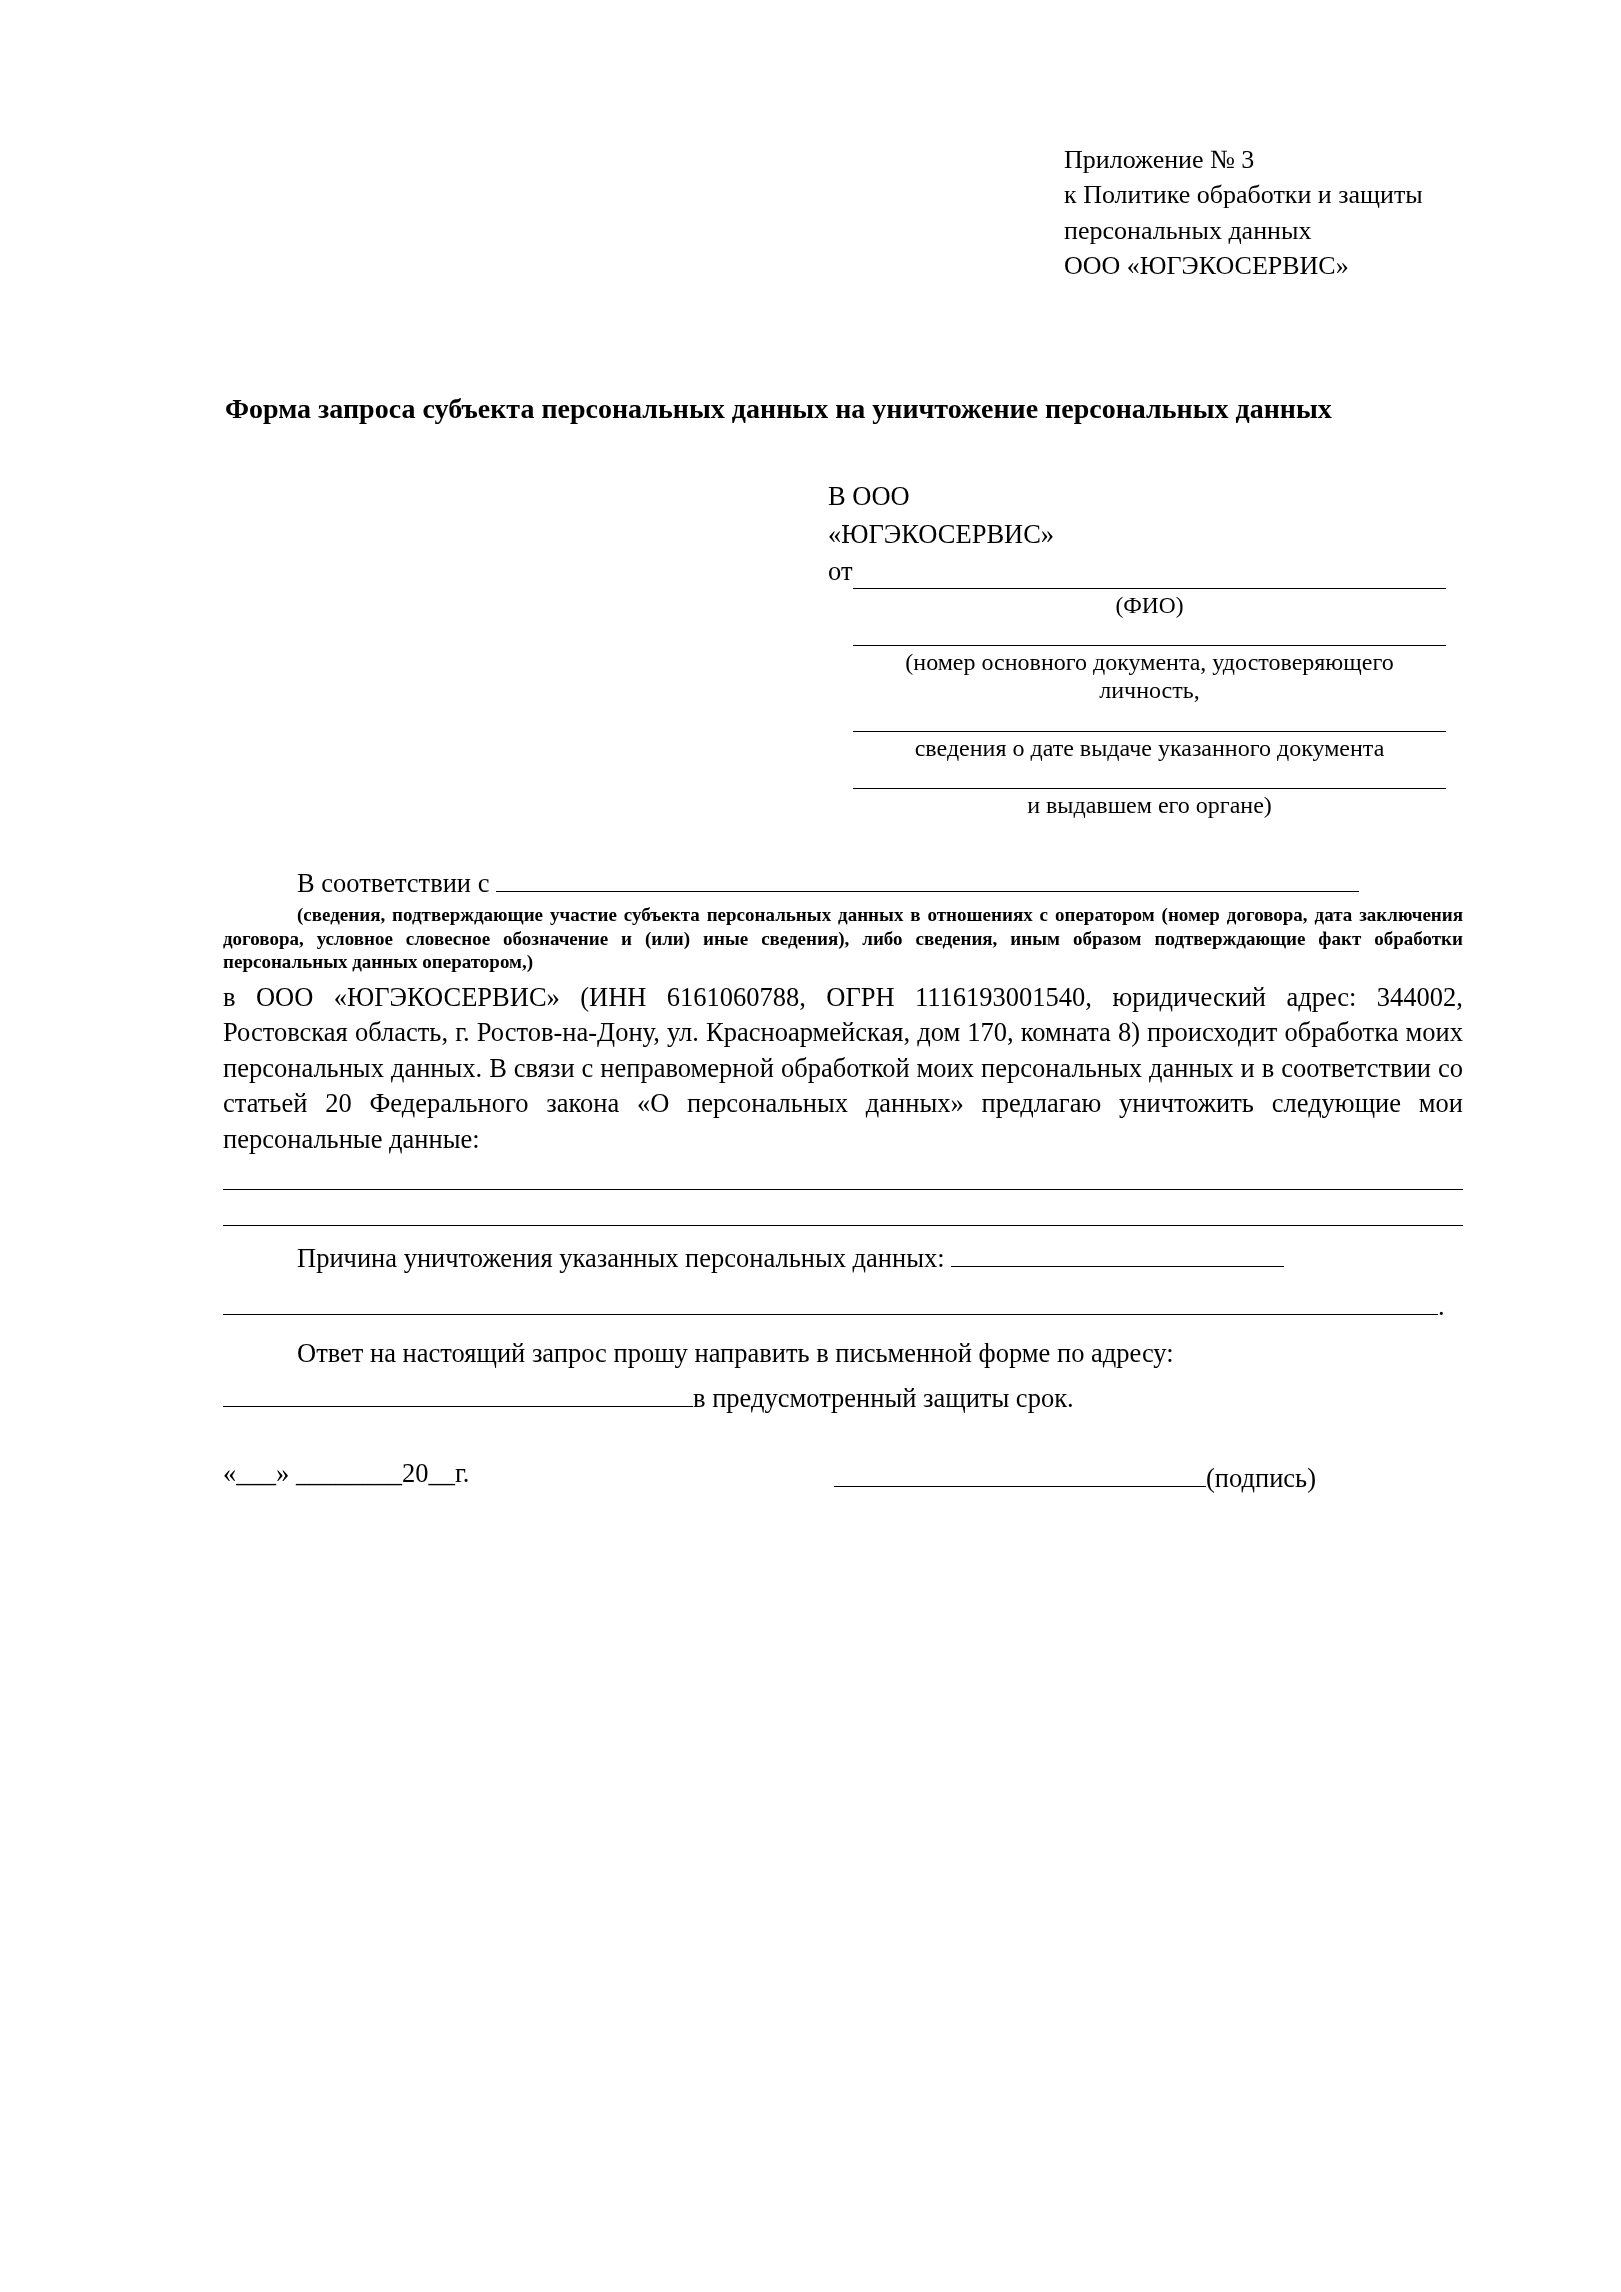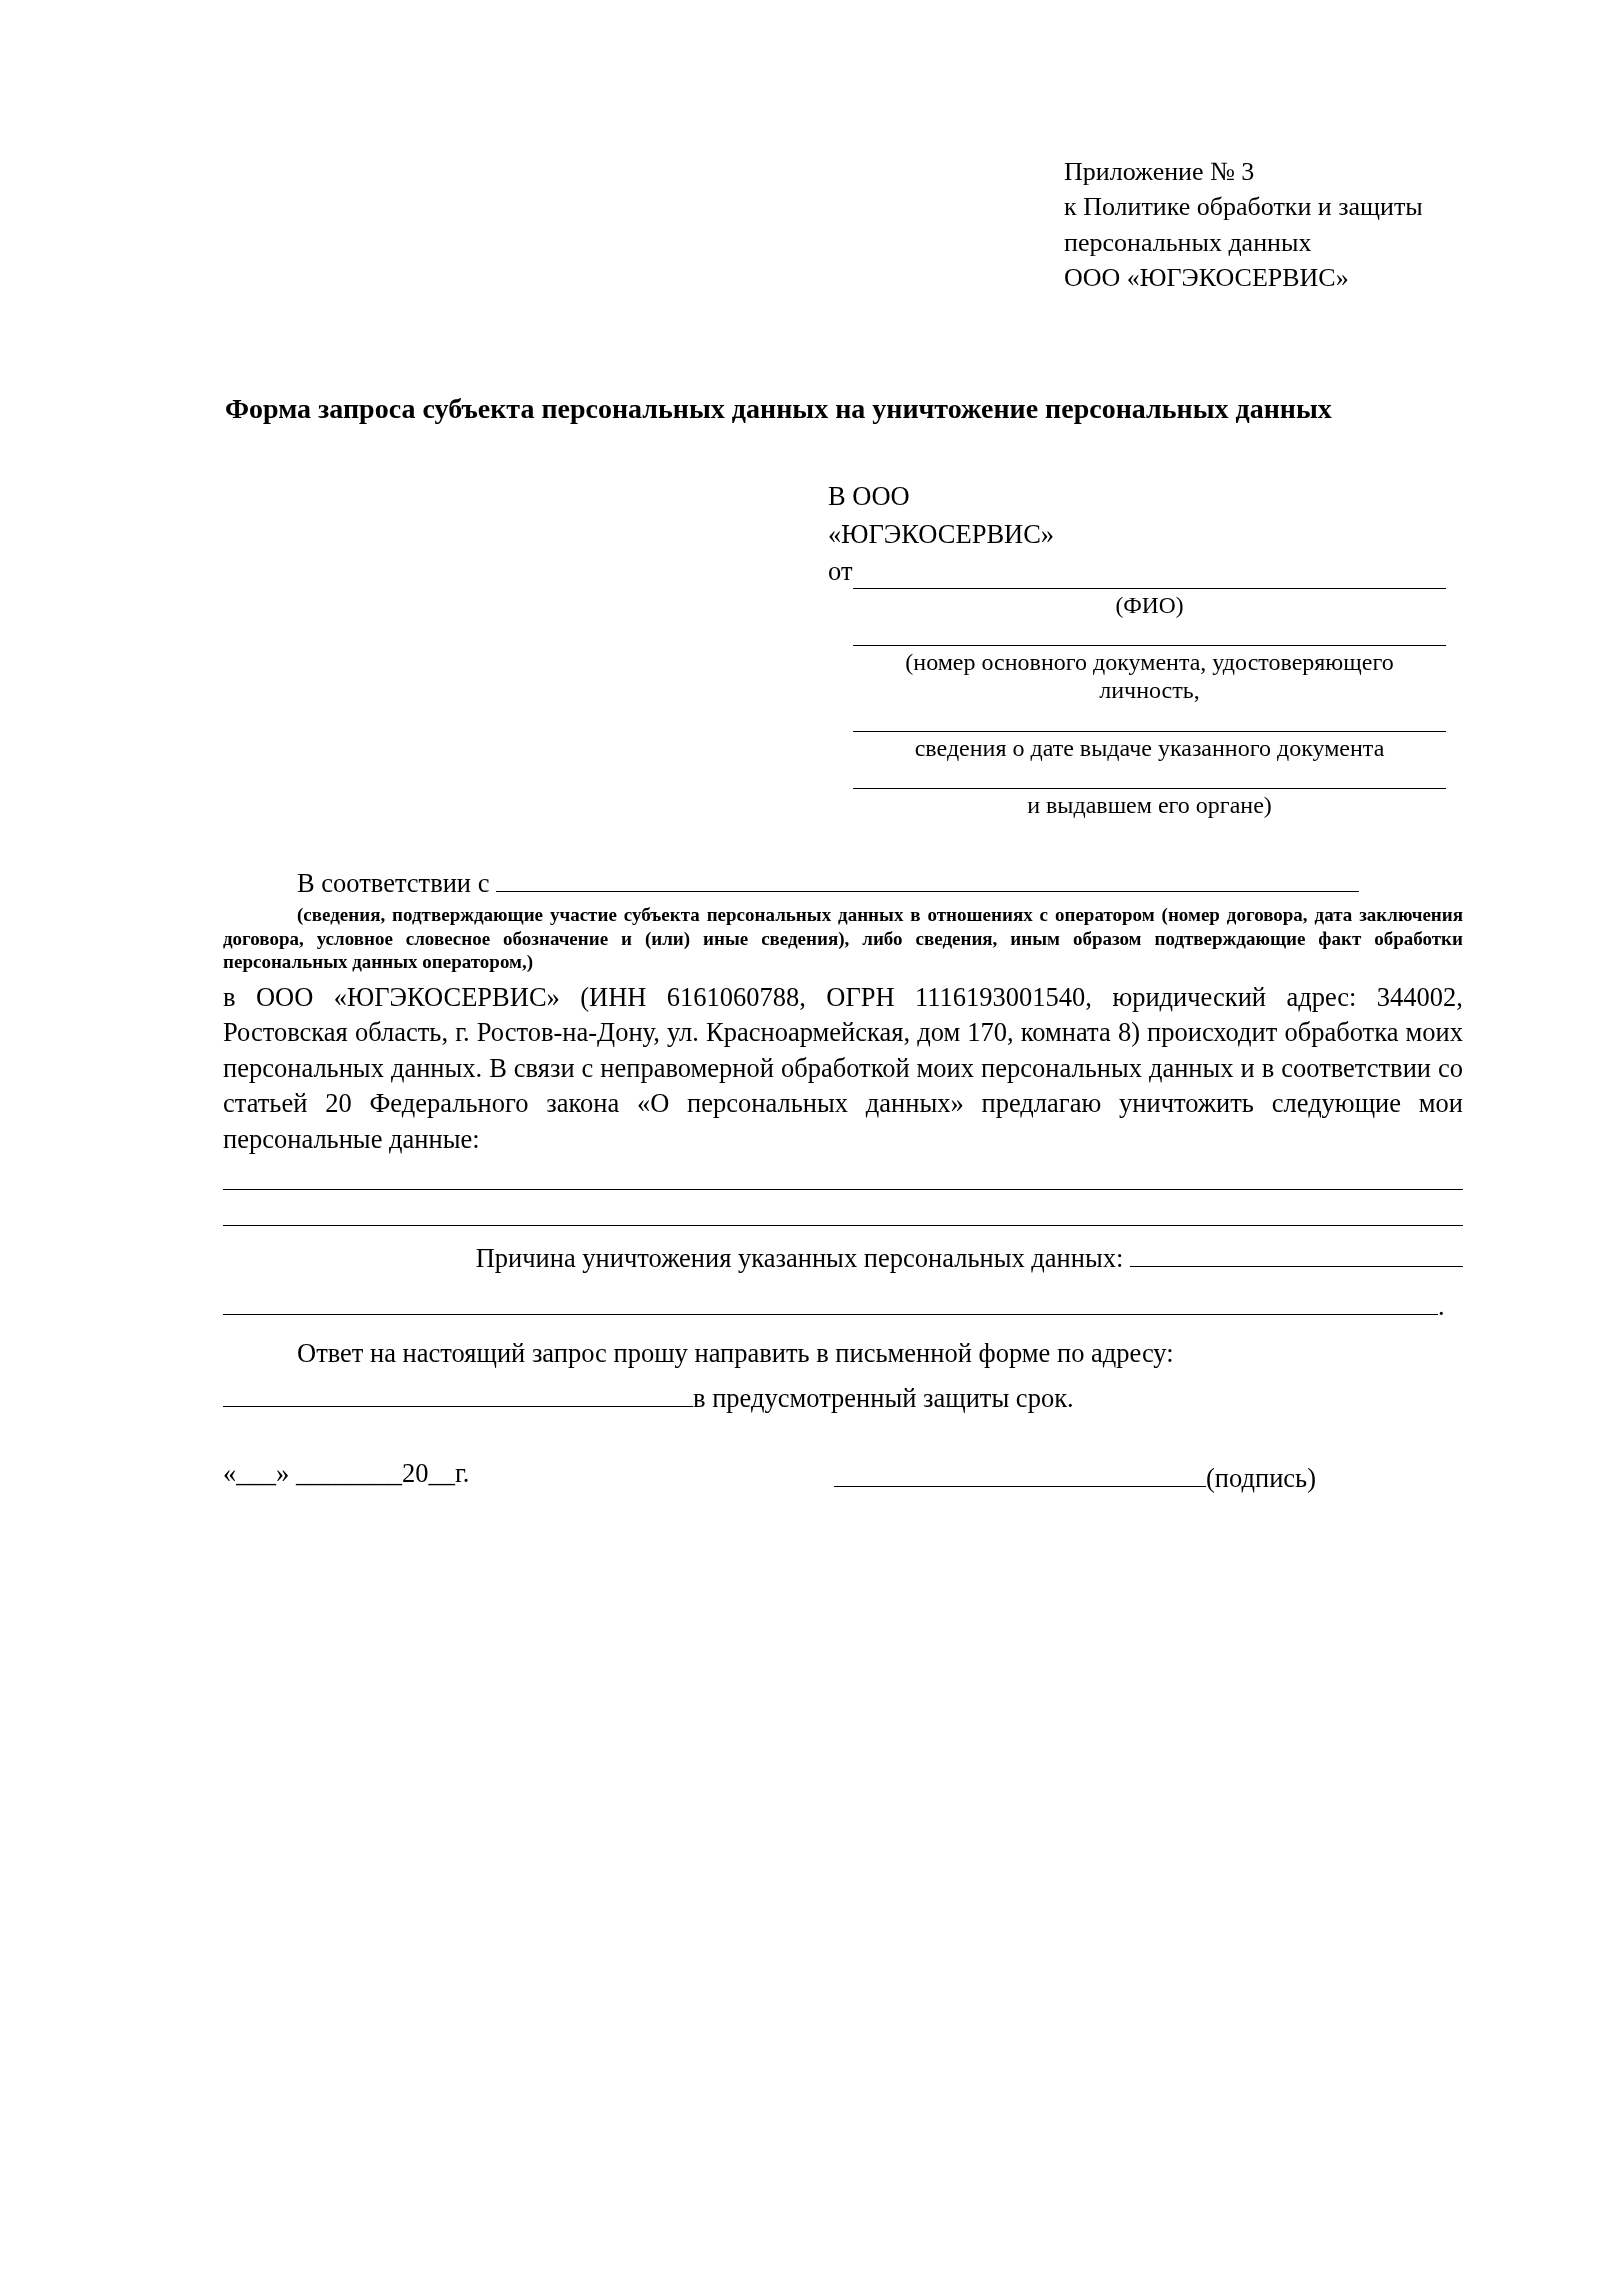--- a/index.html
+++ b/index.html
@@ -23,21 +23,20 @@
   }
 
   
   .header-block {
     position: absolute;
     left: 1064px;
     top: 142px;
     width: 510px;
     font-size: 26px;
     line-height: 1.36;
-    margin-top: 12px;
   }
   .header-block div { white-space: nowrap; }
 
   
   .doc-title {
     position: absolute;
     left: 225px;
     top: 390px;
     width: 1176px;
     text-align: left;
@@ -109,21 +108,20 @@
     border-bottom: 1.6px solid #000;
     height: 0;
     margin-top: 32px;
   }
   .blank-rule.tight { margin-top: 35px; }
 
   .reason-row {
     margin-top: 11.8px;
     white-space: nowrap;
     padding-left: 74px;
-    text-align: right;
   }
   .reason-row .inline-line { width: 333px; }
 
   .after-reason {
     margin-top: 9.8px;
     white-space: nowrap;
   }
   .after-reason .inline-line { width: 1215px; }
 
   .answer-para {

